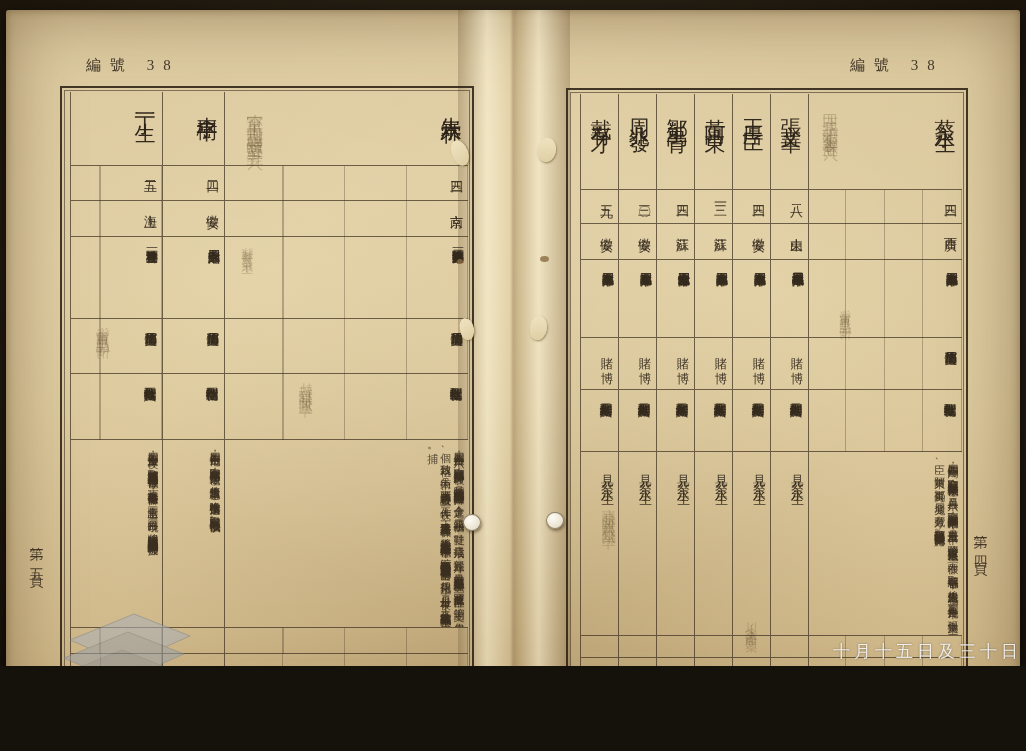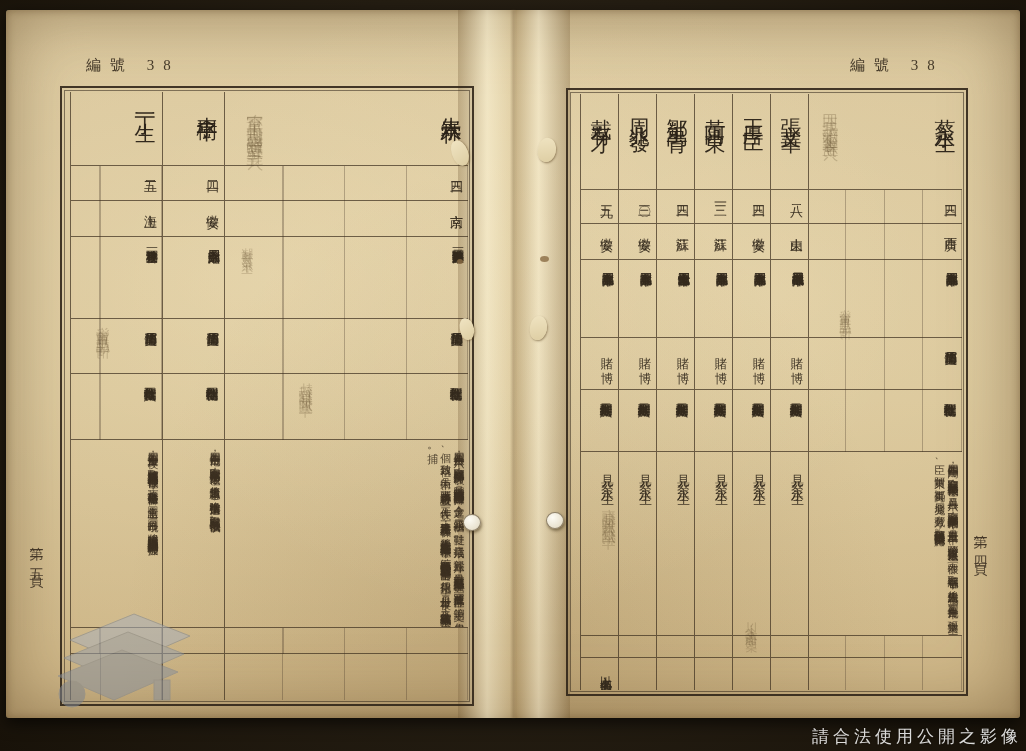--- a/index.html
+++ b/index.html
@@ -4,21 +4,21 @@
 <style>
   :root{
     --ink: rgba(52,42,29,.93);
     --ink-soft: rgba(60,48,33,.85);
     --line: rgba(62,48,32,.72);
     --linef: rgba(70,55,40,.32);
     --frame: rgba(48,37,24,.9);
   }
   html,body{margin:0;padding:0;background:#15110b;}
   body{font-family:"DejaVu Sans","Liberation Sans",sans-serif;}
-  .scan{position:relative;width:1026px;height:751px;overflow:hidden;
+  .scan{position:relative;width:1026px;height:666px;overflow:hidden;
         background:radial-gradient(ellipse at 50% 45%, #32291c 0%, #241d12 60%, #181209 100%);}
   
   .paper{position:absolute;left:6px;top:10px;width:1014px;height:708px;border-radius:3px;
     background:
       radial-gradient(ellipse at 24% 38%, rgba(255,242,205,.30), transparent 62%),
       radial-gradient(ellipse at 76% 40%, rgba(255,242,205,.26), transparent 62%),
       radial-gradient(ellipse at 50% 95%, rgba(120,90,45,.20), transparent 55%),
       linear-gradient(180deg,#d9c69c 0%,#d6c295 55%,#cdb586 100%);
     box-shadow: inset 0 0 70px rgba(100,75,40,.55), inset 0 0 8px rgba(90,65,30,.5),
                 0 5px 16px rgba(0,0,0,.65);}
@@ -404,14 +404,14 @@
   <svg class="wm-logo" width="150" height="102" viewBox="0 0 150 102">
     <g fill="#99a0aa" stroke="#7d848f" stroke-width="1">
       <polygon points="28,34 92,8 148,30 84,58" fill="#aab0ba"></polygon>
       <polygon points="22,52 86,26 142,48 78,76" fill="#99a0aa"></polygon>
       <polygon points="16,70 80,44 136,66 72,94" fill="#8a919c"></polygon>
       <circle cx="30" cy="88" r="13" fill="#7d848f"></circle>
       <rect x="112" y="74" width="16" height="20" fill="#8a919c"></rect>
     </g>
   </svg>
 
-  <div class="wm-text">請合法使用公開之影像</div>
+  <div class="wm-text">十月十五日及三十日</div>
 </div>
 
 </body></html>

